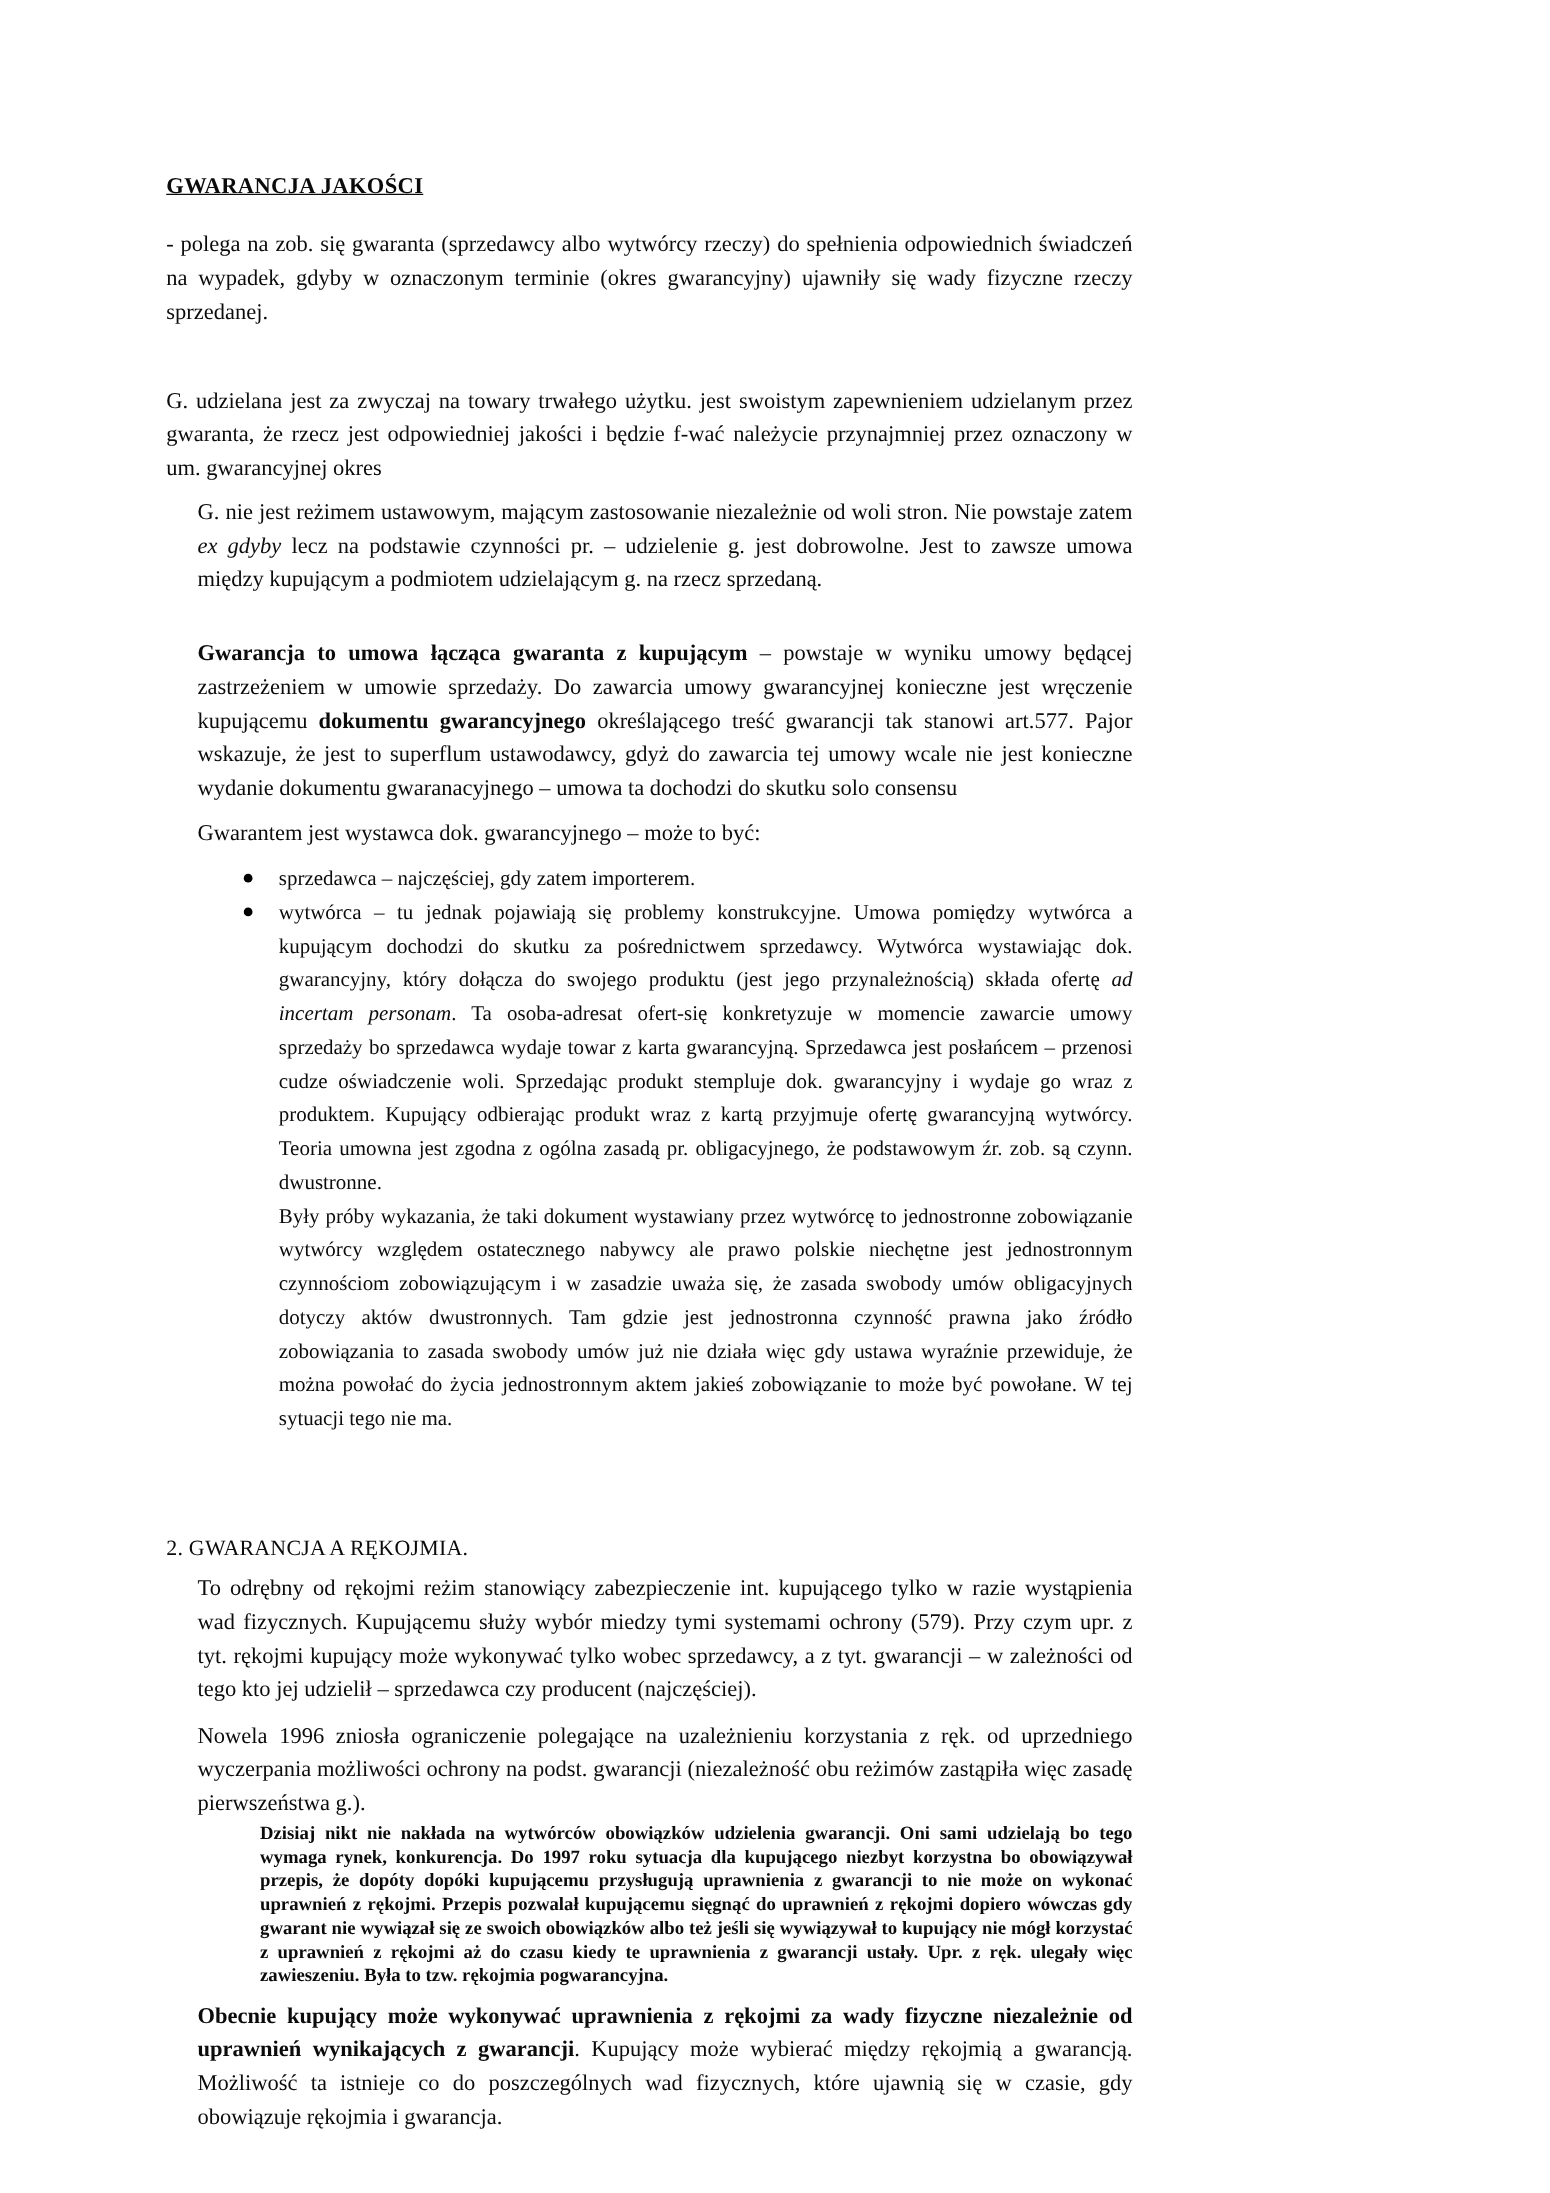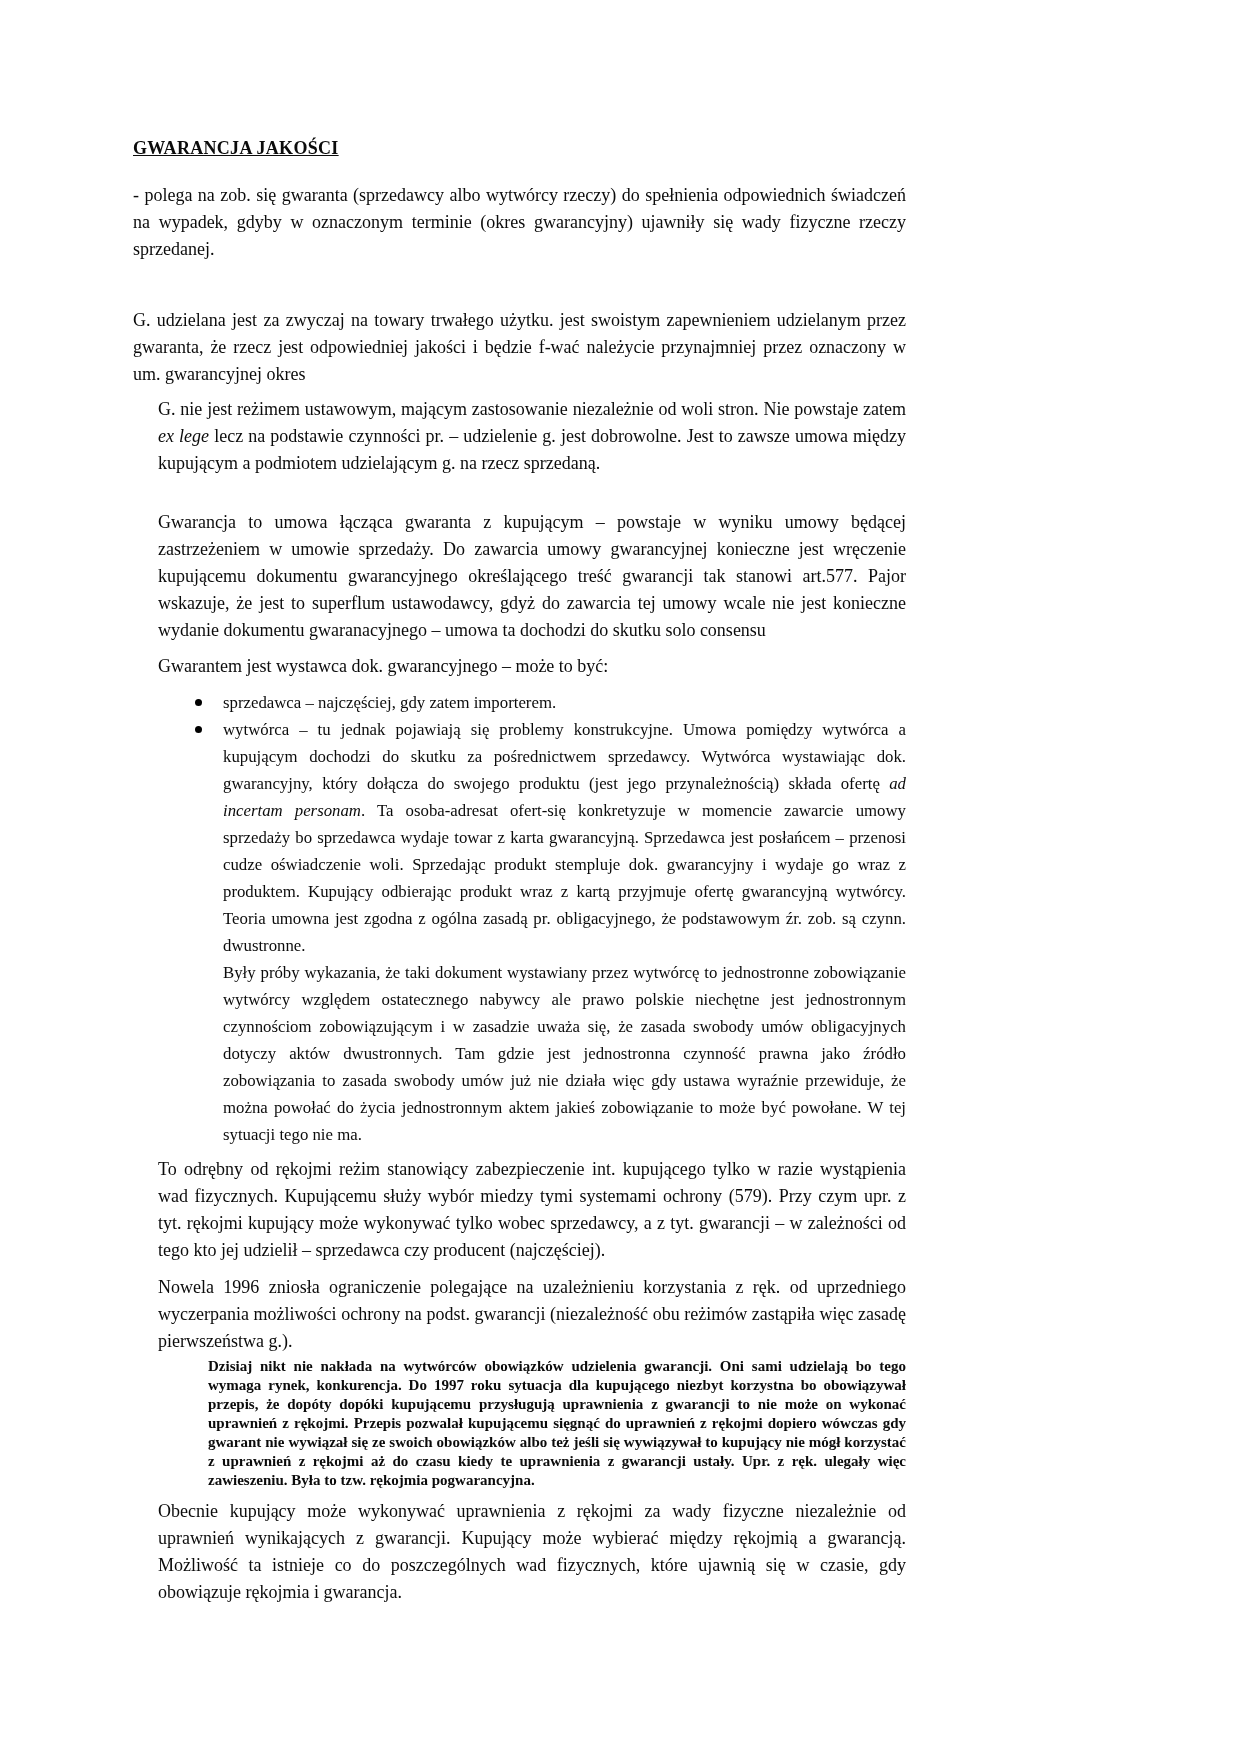--- a/index.html
+++ b/index.html
@@ -69,46 +69,47 @@
     border-radius: 50%;
     display: inline-block;
   }
   .note-small {
     margin-left: 75px;
     font-size: 15px;
     line-height: 19px;
     font-weight: bold;
     text-align: justify;
   }
-  b { font-weight: normal; }
+  b { font-weight: bold; }
   i { font-style: italic; }
 </style>
 </head>
 <body>
 
 <div class="page">
 
   <h1 class="doc-title">GWARANCJA JAKOŚCI</h1>
 
   <p class="p m-intro1">- polega na zob. się gwaranta (sprzedawcy albo wytwórcy rzeczy) do spełnienia odpowiednich świadczeń na wypadek, gdyby w oznaczonym terminie (okres gwarancyjny) ujawniły się wady fizyczne rzeczy sprzedanej.</p>
 
   <p class="p m-intro2">G. udzielana jest za zwyczaj na towary trwałego użytku. jest swoistym zapewnieniem udzielanym przez gwaranta, że rzecz jest odpowiedniej jakości i będzie f-wać należycie przynajmniej przez oznaczony w um. gwarancyjnej okres</p>
 
 
-  <p class="p ind m-s1p1"><span>G. nie jest reżimem ustawowym, mającym zastosowanie niezależnie od woli stron. Nie powstaje zatem </span><i>ex lege</i><span> lecz na podstawie czynności pr. – udzielenie g. jest dobrowolne. Jest to zawsze umowa między kupującym a podmiotem udzielającym g. na rzecz sprzedaną.</span></p>
+  <p class="p ind m-s1p1"><span>G. nie jest reżimem ustawowym, mającym zastosowanie niezależnie od woli stron. Nie powstaje zatem </span><i>ex gdyby</i><span> lecz na podstawie czynności pr. – udzielenie g. jest dobrowolne. Jest to zawsze umowa między kupującym a podmiotem udzielającym g. na rzecz sprzedaną.</span></p>
 
   <p class="p ind m-s1p2"><b>Gwarancja to umowa łącząca gwaranta z kupującym</b><span> – powstaje w wyniku umowy będącej zastrzeżeniem w umowie sprzedaży. Do zawarcia umowy gwarancyjnej konieczne jest wręczenie kupującemu </span><b>dokumentu gwarancyjnego</b><span> określającego treść gwarancji  tak stanowi art.577. Pajor wskazuje, że jest to superflum ustawodawcy, gdyż do zawarcia tej umowy wcale nie jest konieczne wydanie dokumentu gwaranacyjnego – umowa ta dochodzi do skutku solo consensu</span></p>
 
   <p class="p ind m-s1p3">Gwarantem jest wystawca dok. gwarancyjnego – może to być:</p>
 
   <ul class="bullets m-bullets">
     <li><span class="bullet-marker"></span><span>sprzedawca – najczęściej, gdy zatem importerem.</span></li>
     <li><span class="bullet-marker"></span><span>wytwórca – tu jednak pojawiają się problemy konstrukcyjne. Umowa pomiędzy wytwórca a kupującym dochodzi do skutku za pośrednictwem sprzedawcy. Wytwórca wystawiając dok. gwarancyjny, który dołącza do swojego produktu (jest jego przynależnością) składa ofertę </span><i>ad incertam personam</i><span>. Ta osoba-adresat ofert-się konkretyzuje w momencie zawarcie umowy sprzedaży bo sprzedawca wydaje towar z karta gwarancyjną. Sprzedawca jest posłańcem – przenosi cudze oświadczenie woli. Sprzedając produkt stempluje dok. gwarancyjny i wydaje go wraz z produktem. Kupujący odbierając produkt wraz z kartą przyjmuje ofertę gwarancyjną wytwórcy. Teoria umowna jest zgodna z ogólna zasadą pr. obligacyjnego, że podstawowym źr. zob. są czynn. dwustronne.</span><br><span>Były próby wykazania, że taki dokument wystawiany przez wytwórcę to jednostronne zobowiązanie wytwórcy względem ostatecznego nabywcy ale prawo polskie niechętne jest jednostronnym czynnościom zobowiązującym i w zasadzie uważa się, że zasada swobody umów obligacyjnych dotyczy aktów dwustronnych. Tam gdzie jest jednostronna czynność prawna jako źródło zobowiązania to zasada swobody umów już nie działa więc gdy ustawa wyraźnie przewiduje, że można powołać do życia jednostronnym aktem jakieś zobowiązanie to może być powołane. W tej sytuacji tego nie ma.</span></li>
   </ul>
 
+  <h2 class="heading m-head2">2. GWARANCJA A RĘKOJMIA.</h2>
 
   <p class="p ind m-s2p1">To odrębny od rękojmi reżim stanowiący zabezpieczenie int. kupującego tylko w razie wystąpienia wad fizycznych. Kupującemu służy wybór miedzy tymi systemami ochrony (579). Przy czym upr. z tyt. rękojmi kupujący może wykonywać tylko wobec sprzedawcy, a z tyt. gwarancji – w zależności od tego kto jej udzielił – sprzedawca czy producent (najczęściej).</p>
 
   <p class="p ind m-s2p2">Nowela 1996 zniosła ograniczenie polegające na uzależnieniu korzystania z ręk. od uprzedniego wyczerpania możliwości ochrony na podst. gwarancji (niezależność obu reżimów zastąpiła więc zasadę pierwszeństwa g.).</p>
 
   <p class="note-small m-note">Dzisiaj nikt nie nakłada na wytwórców obowiązków udzielenia gwarancji. Oni sami udzielają bo tego wymaga rynek, konkurencja. Do 1997 roku sytuacja dla kupującego niezbyt korzystna bo obowiązywał przepis, że dopóty dopóki kupującemu przysługują uprawnienia z gwarancji to nie może on wykonać uprawnień z rękojmi. Przepis pozwalał kupującemu sięgnąć do uprawnień z rękojmi dopiero wówczas gdy gwarant nie wywiązał się ze swoich obowiązków albo też jeśli się wywiązywał to kupujący nie mógł korzystać z uprawnień z rękojmi aż do czasu kiedy te uprawnienia z gwarancji ustały. Upr. z ręk. ulegały więc zawieszeniu. Była to tzw. rękojmia pogwarancyjna.</p>
 
   <p class="p ind m-final"><b>Obecnie kupujący może wykonywać uprawnienia z rękojmi za wady fizyczne niezależnie od uprawnień wynikających z gwarancji</b><span>. Kupujący może wybierać między rękojmią a gwarancją. Możliwość ta istnieje co do poszczególnych wad fizycznych, które ujawnią się w czasie, gdy obowiązuje rękojmia i gwarancja.</span></p>
 
 </div>

